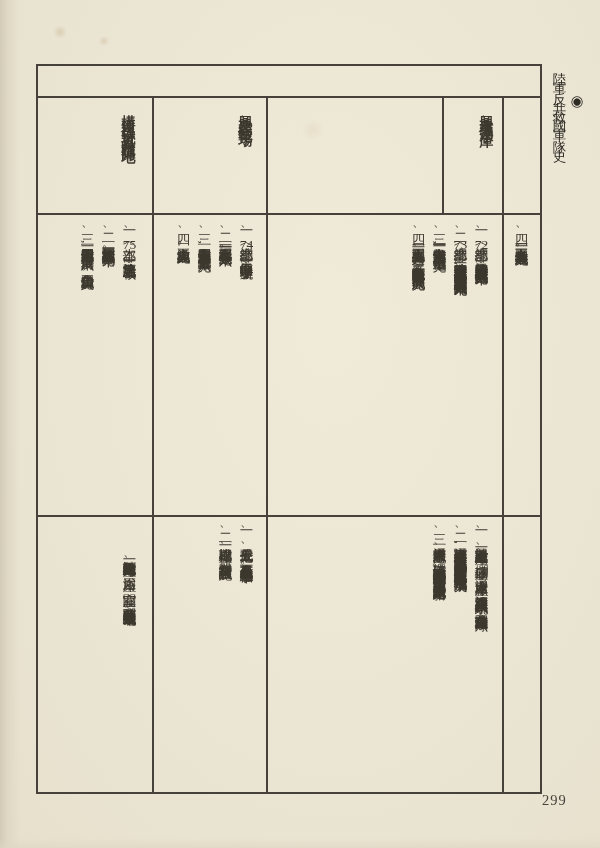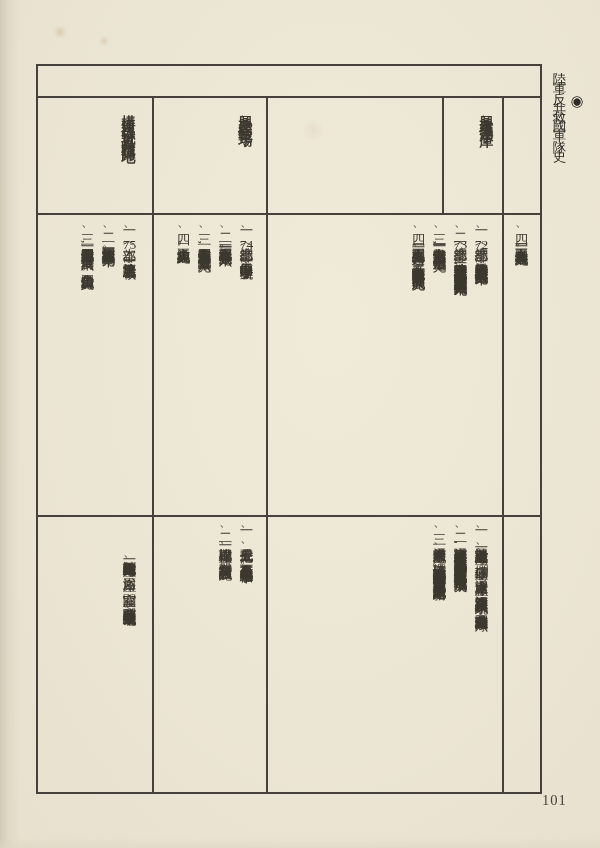--- a/index.html
+++ b/index.html
@@ -125,13 +125,13 @@
     <div class="item">一、本部〈<span class="tcy">75</span>〉培決字第一九五一號呈核。</div>
     <div class="item">二、本工程經費預算五百四十八萬三千一百一十二元。</div>
     <div class="item">三、七十四年四月一日開工,目前進度爲六十<span class="tcy">%</span>,由步三營負責施工。</div>
   </div>
   <div class="cell v vbody" style="left:0;top:451px;width:112px;height:275px;padding:6px 10px 2px 2px;">
     <div class="item no-number" style="padding-top:2em;">計劃構建五吋砲掩體一座、浴厠一座、寢室一間、彈葯庫一間及被覆式連接坑道七十公尺。</div>
   </div>
 
 </div>
 
-<div class="page-number">101</div>
+<div class="page-number">299</div>
 
 </body></html>

